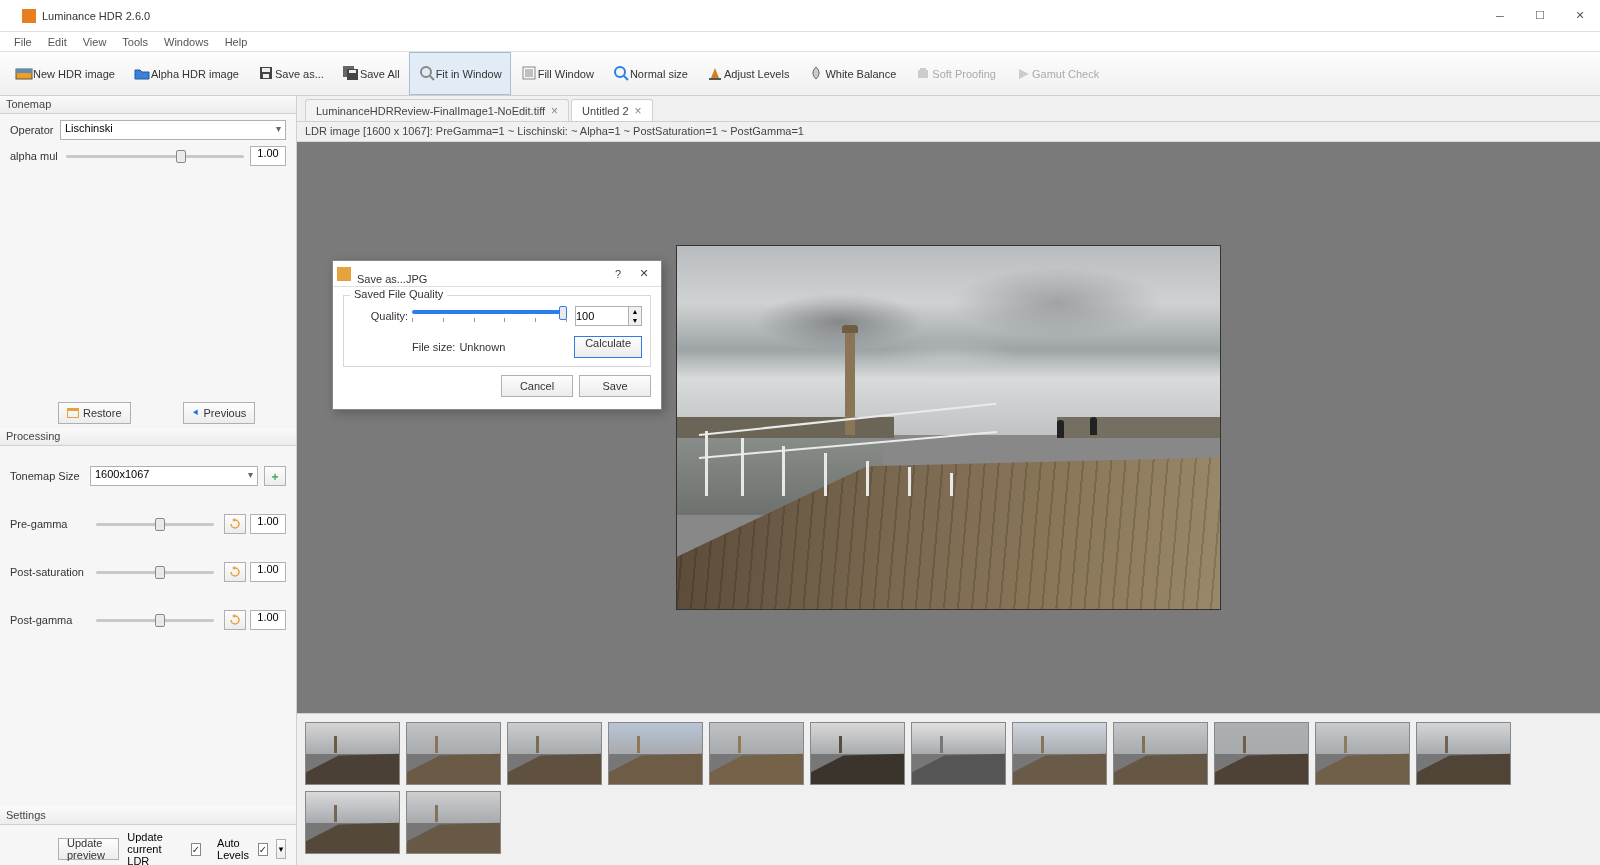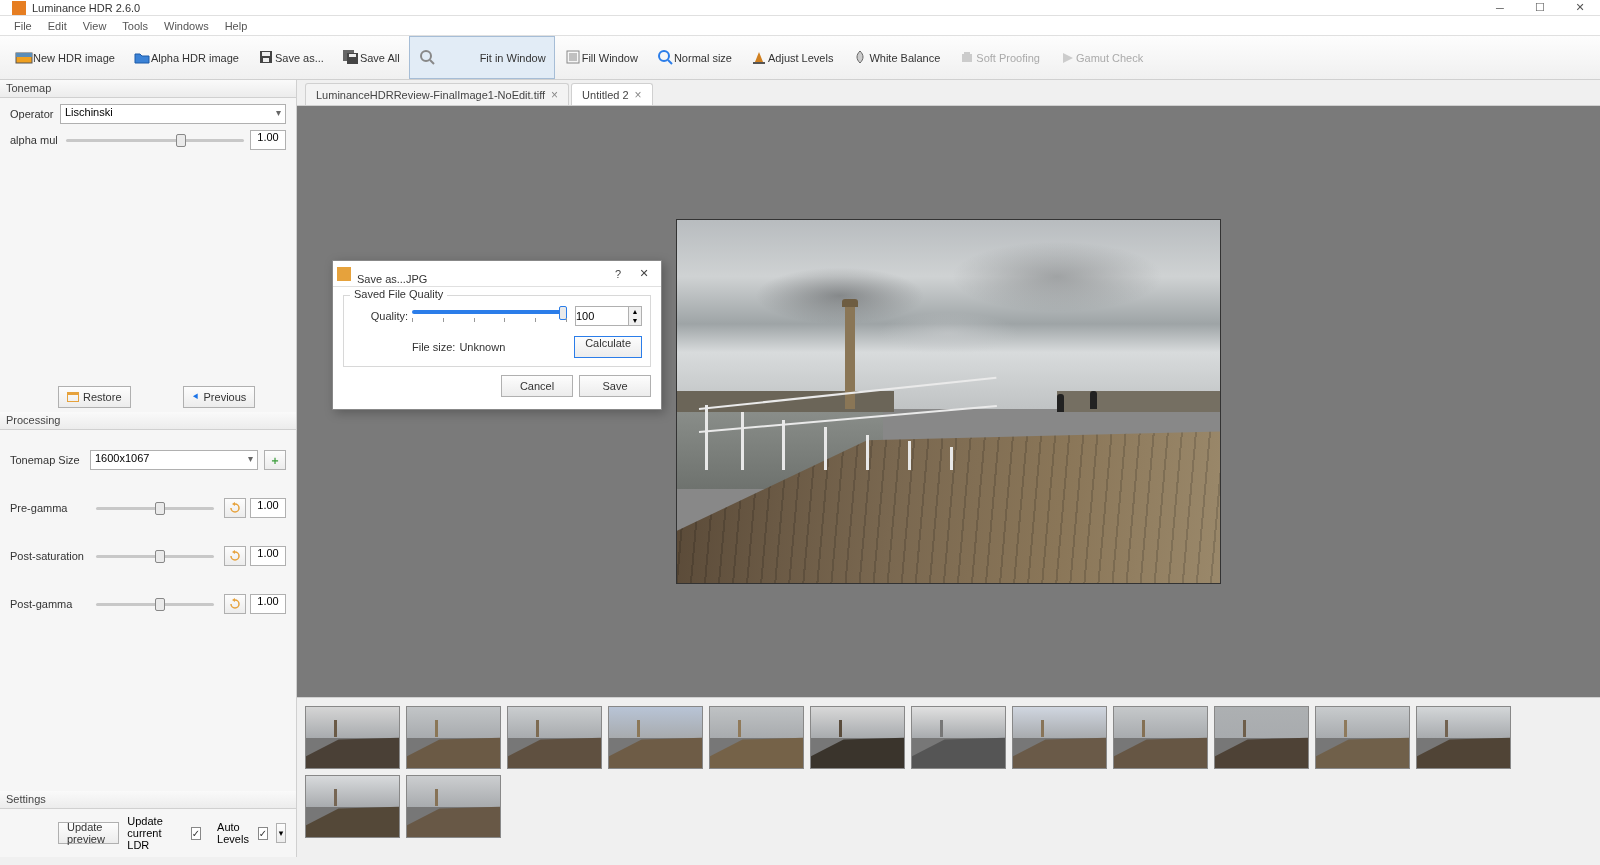--- a/index.html
+++ b/index.html
@@ -1,32 +1,32 @@
 <!DOCTYPE html>
 <html><head>
 <meta charset="utf-8">
 <style>
 * { box-sizing: border-box; margin: 0; padding: 0; font-family: "Segoe UI", Tahoma, sans-serif; font-size: 11px; }
 body { width: 1600px; height: 865px; background: #f0f0f0; overflow: hidden; position: relative; }
 
 
-.titlebar { height: 16px; background: #fff; display: flex; align-items: center; padding-left: 12px; border-bottom: 1px solid #e0e0e0; }
+.titlebar { height: 32px; background: #fff; display: flex; align-items: center; padding-left: 22px; border-bottom: 1px solid #e0e0e0; }
 .titlebar .app-icon { width: 14px; height: 14px; background: #e67e22; margin-right: 6px; }
 .titlebar .title { flex: 1; color: #333; }
 .titlebar .window-controls { display: flex; }
 .titlebar .window-controls div { width: 40px; height: 24px; display: flex; align-items: center; justify-content: center; color: #555; }
 
 
 .menubar { height: 20px; background: #fff; display: flex; align-items: center; padding-left: 6px; border-bottom: 1px solid #e0e0e0; }
 .menubar span { padding: 2px 8px; color: #555; }
 
 
 .toolbar { height: 44px; background: linear-gradient(#fdfdfd, #f0f0f0); border-bottom: 1px solid #d0d0d0; display: flex; align-items: stretch; padding-left: 6px; }
 .toolbar .tbtn { display: flex; flex-direction: row; align-items: center; justify-content: center; padding: 2px 8px; min-width: 50px; color: #333; border: 1px solid transparent; }
-.toolbar .tbtn.active { background: #e2ecf6; border: 1px solid #a6bdd6; gap: 44px; }
+.toolbar .tbtn.active { background: #e2ecf6; border: 1px solid #a6bdd6; }
 .toolbar .tbtn.disabled { color: #aaa; }
 .toolbar .tbtn .ticon { width: 18px; height: 18px; margin-bottom: 2px; display:flex; align-items:center; justify-content:center; }
 
 
 .main { display: flex; height: calc(865px - 24px - 20px - 44px); }
 .left-panel { width: 297px; background: #f6f6f6; border-right: 1px solid #d0d0d0; display: flex; flex-direction: column; }
 .right-panel { flex: 1; display: flex; flex-direction: column; background: #f0f0f0; }
 
 
 .section-head { height: 18px; padding: 2px 6px; color: #444; background: linear-gradient(#fafafa, #ececec); border-bottom: 1px solid #d0d0d0; position:relative; }
@@ -352,20 +352,21 @@
     <div class="doc-tabs">
       <div class="doc-tab">
         <span>LuminanceHDRReview-FinalImage1-NoEdit.tiff</span>
         <span class="close-x">×</span>
       </div>
       <div class="doc-tab active">
         <span>Untitled 2</span>
         <span class="close-x">×</span>
       </div>
     </div>
+    <div class="info-line">LDR image [1600 x 1067]: PreGamma=1 ~ Lischinski: ~ Alpha=1 ~ PostSaturation=1 ~ PostGamma=1</div>
 
     <div class="viewer">
       <div class="main-image">
         <div class="sky"></div>
         <div class="water"></div>
         <div class="land-left"></div>
         <div class="land-right"></div>
         <div class="tower"></div>
         <div class="pier"></div>
         <div class="rail">

